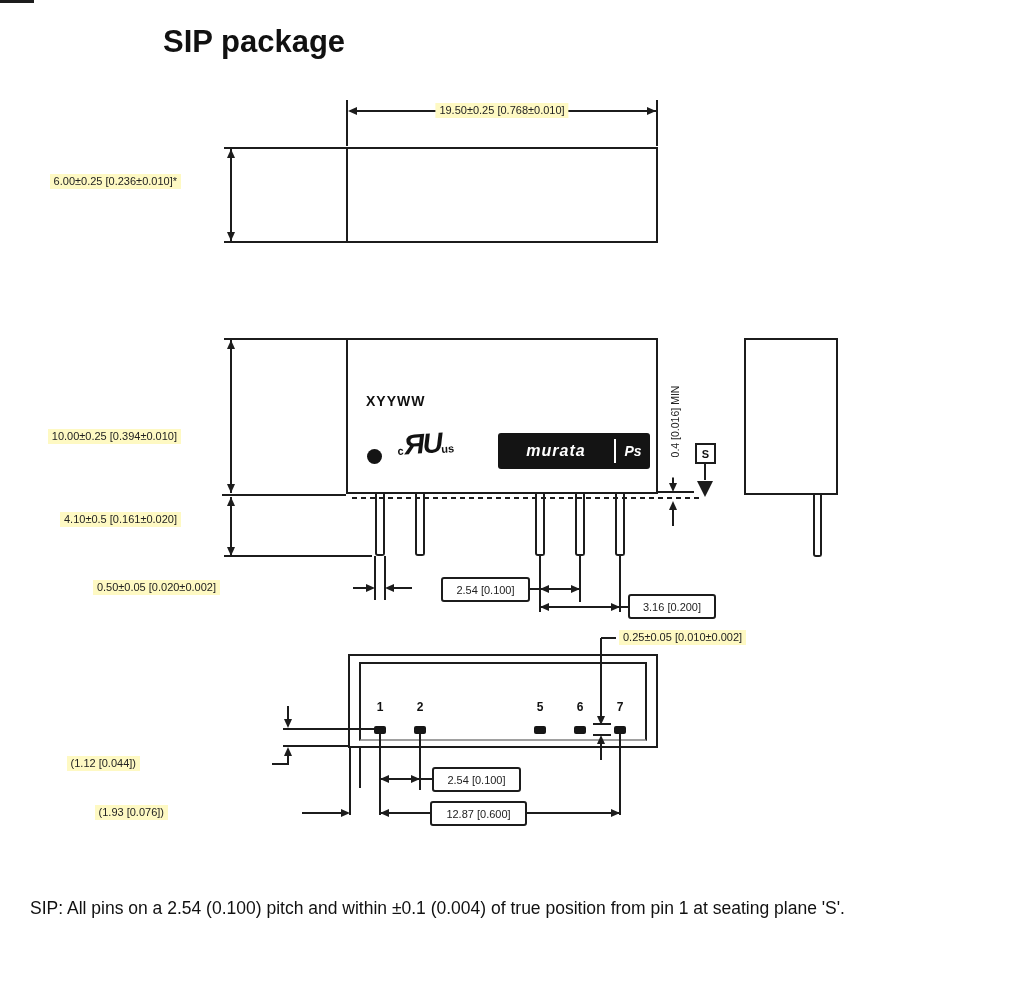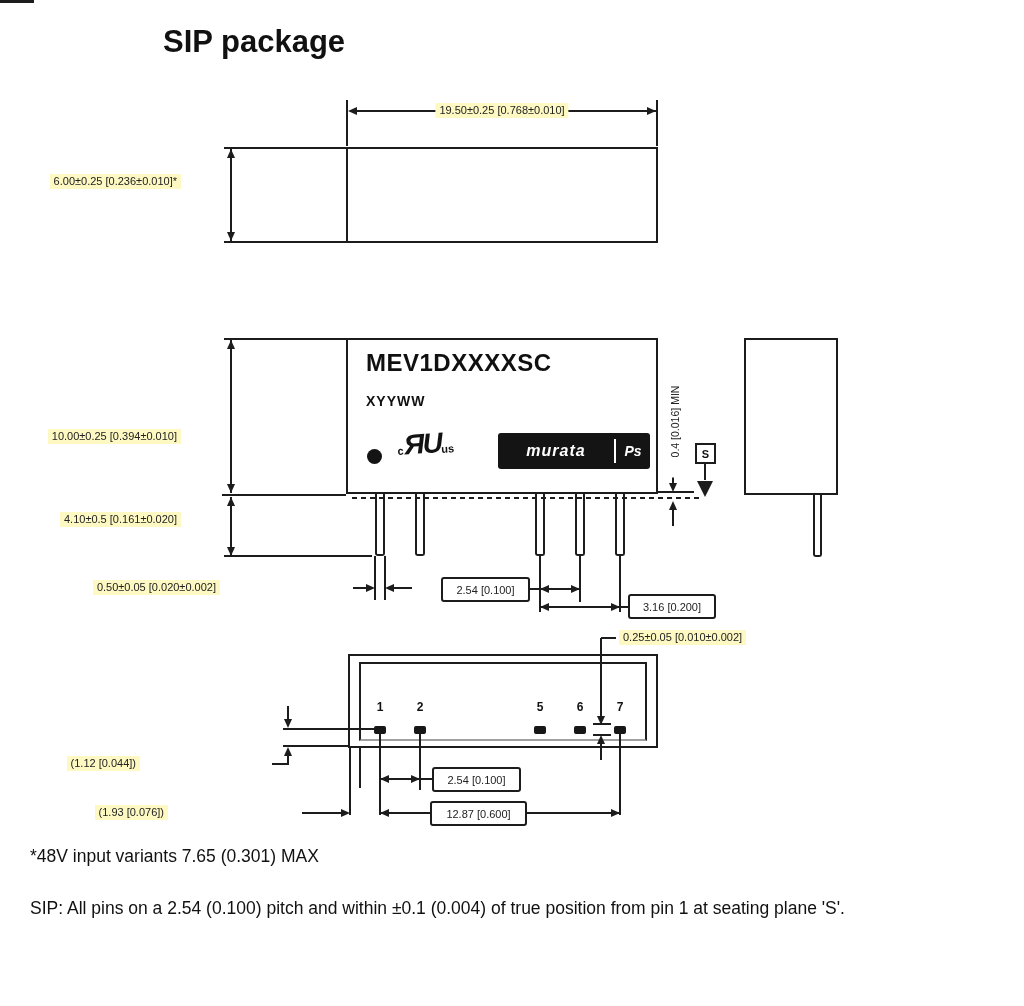--- a/index.html
+++ b/index.html
@@ -55,21 +55,20 @@
   <div class="dtxt ctr" style="left:502px;top:103px">19.50±0.25 [0.768±0.010]</div>
 
   <div class="hl" style="left:224px;top:147px;width:122px"></div>
   <div class="hl" style="left:224px;top:241px;width:122px"></div>
   <div class="vl" style="left:230px;top:149px;height:92px"></div>
   <div class="arr arr-u" style="left:227px;top:149px"></div>
   <div class="arr arr-d" style="left:227px;top:232px"></div>
   <div class="dtxt" style="right:711px;top:174px">6.00±0.25 [0.236±0.010]*</div>
 
   <div class="rect" style="left:346px;top:338px;width:312px;height:156px"></div>
-  <div class="pn">MEV1DXXXXSC</div>
   <div class="dc">XYYWW</div>
   <div class="dot"></div>
   <div class="ul">
     <span class="c">c</span>
     <span class="ru">ЯU</span>
     <span class="us">us</span>
   </div>
   <div class="mbar">
     <span class="brand">murata</span>
     <span class="sep"></span>
@@ -174,16 +173,15 @@
   <div class="arr arr-l" style="left:380px;top:775px"></div>
   <div class="arr arr-r" style="left:411px;top:775px"></div>
   <div class="dbox" style="left:432px;top:767px;width:89px;height:25px">2.54 [0.100]</div>
 
   <div class="hl" style="left:380px;top:812px;width:50px"></div>
   <div class="arr arr-l" style="left:380px;top:809px"></div>
   <div class="dbox" style="left:430px;top:801px;width:97px;height:25px">12.87 [0.600]</div>
   <div class="hl" style="left:527px;top:812px;width:93px"></div>
   <div class="arr arr-r" style="left:611px;top:809px"></div>
 
-  <div class="note" style="top:846px">*48V input variants 7.65 (0.301) MAX</div>
   <div class="note" style="top:898px">SIP: All pins on a 2.54 (0.100) pitch and within ±0.1 (0.004) of true position from pin 1 at seating plane 'S'.</div>
 
 </div>
 
 </body></html>

